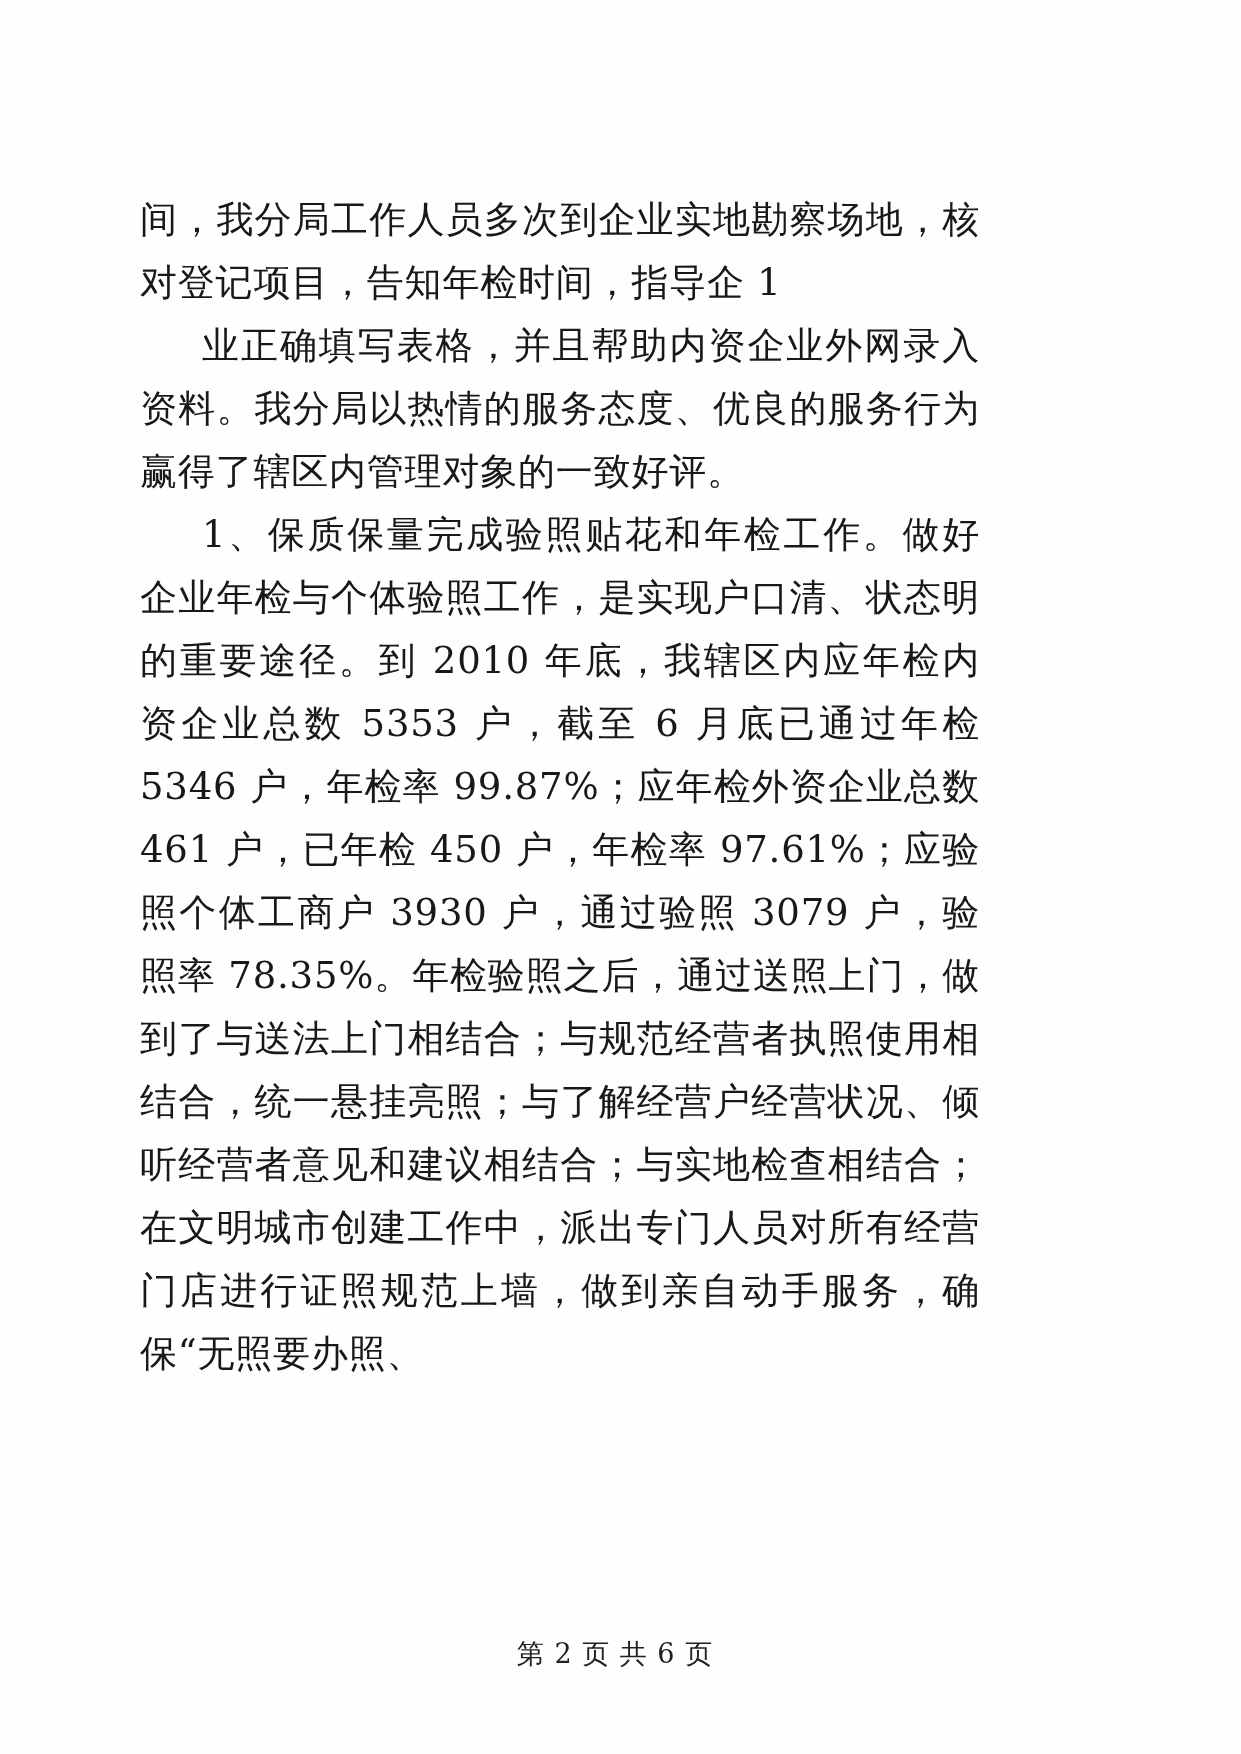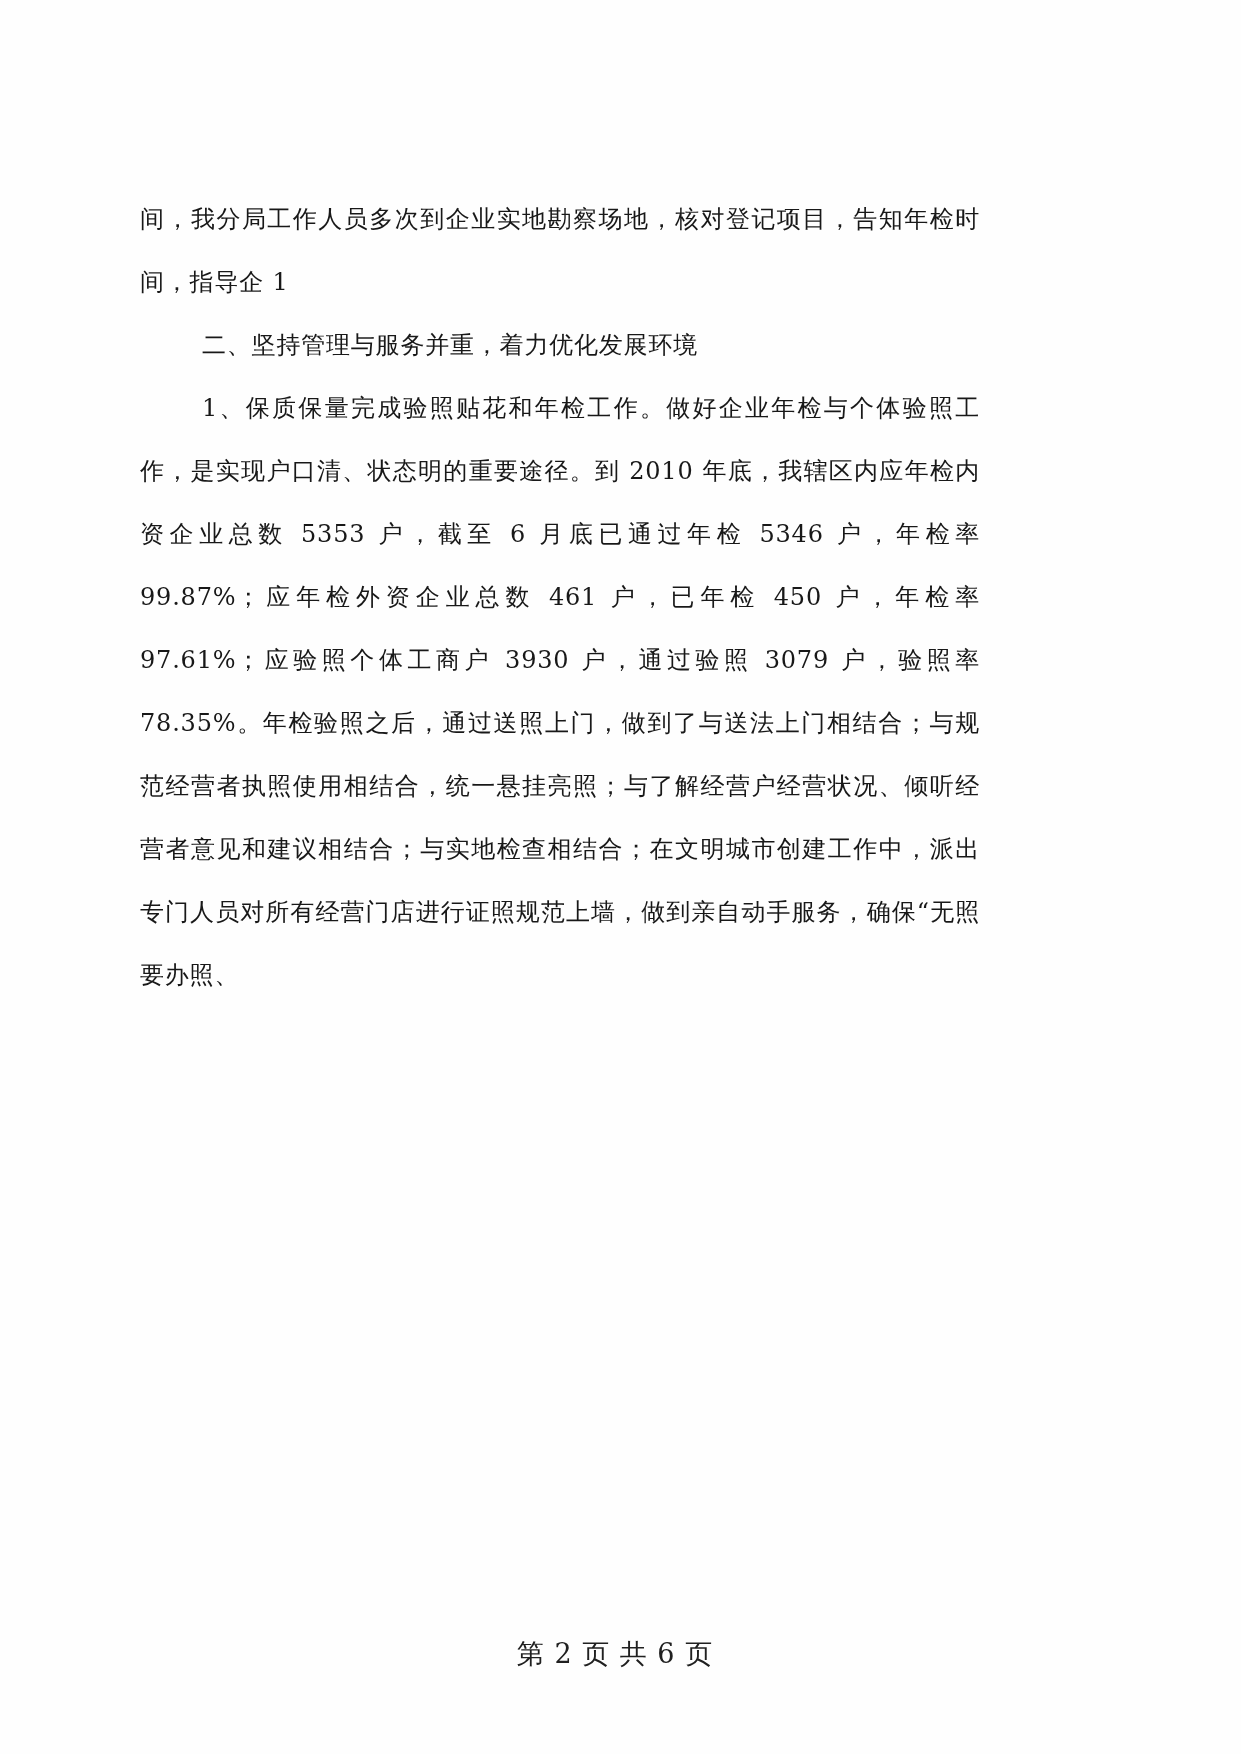--- a/index.html
+++ b/index.html
@@ -23,21 +23,21 @@
     background: #fefefe;
     overflow: hidden;
   }
   .content {
     position: absolute;
     left: 140px;
     top: 188px;
     width: 840px;
   }
   .para {
-    font-size: 24px;
+    font-size: 37px;
     line-height: 63px;
     letter-spacing: 0.8px;
     text-align: justify;
     text-justify: inter-ideograph;
     margin: 0 0 0 0;
     color: #181818;
     font-family: "DejaVu Serif", serif;
     font-weight: 400;
   }
   .indent {
@@ -54,17 +54,17 @@
     color: #202020;
     font-family: "DejaVu Serif", serif;
   }
 </style>
 </head>
 <body>
 
 <div class="page">
   <div class="content">
     <p class="para">间，我分局工作人员多次到企业实地勘察场地，核对登记项目，告知年检时间，指导企 1</p>
-    <p class="para indent">二、坚持管理与服务并重，着力优化发展环境</p>
+    <p class="para indent">业正确填写表格，并且帮助内资企业外网录入资料。我分局以热情的服务态度、优良的服务行为赢得了辖区内管理对象的一致好评。</p>
     <p class="para indent">1、保质保量完成验照贴花和年检工作。做好企业年检与个体验照工作，是实现户口清、状态明的重要途径。到 2010 年底，我辖区内应年检内资企业总数 5353 户，截至 6 月底已通过年检 5346 户，年检率 99.87%；应年检外资企业总数 461 户，已年检 450 户，年检率 97.61%；应验照个体工商户 3930 户，通过验照 3079 户，验照率 78.35%。年检验照之后，通过送照上门，做到了与送法上门相结合；与规范经营者执照使用相结合，统一悬挂亮照；与了解经营户经营状况、倾听经营者意见和建议相结合；与实地检查相结合；在文明城市创建工作中，派出专门人员对所有经营门店进行证照规范上墙，做到亲自动手服务，确保“无照要办照、</p>
   </div>
   <div class="footer">第 2 页  共 6 页</div>
 </div>
 
 </body></html>

